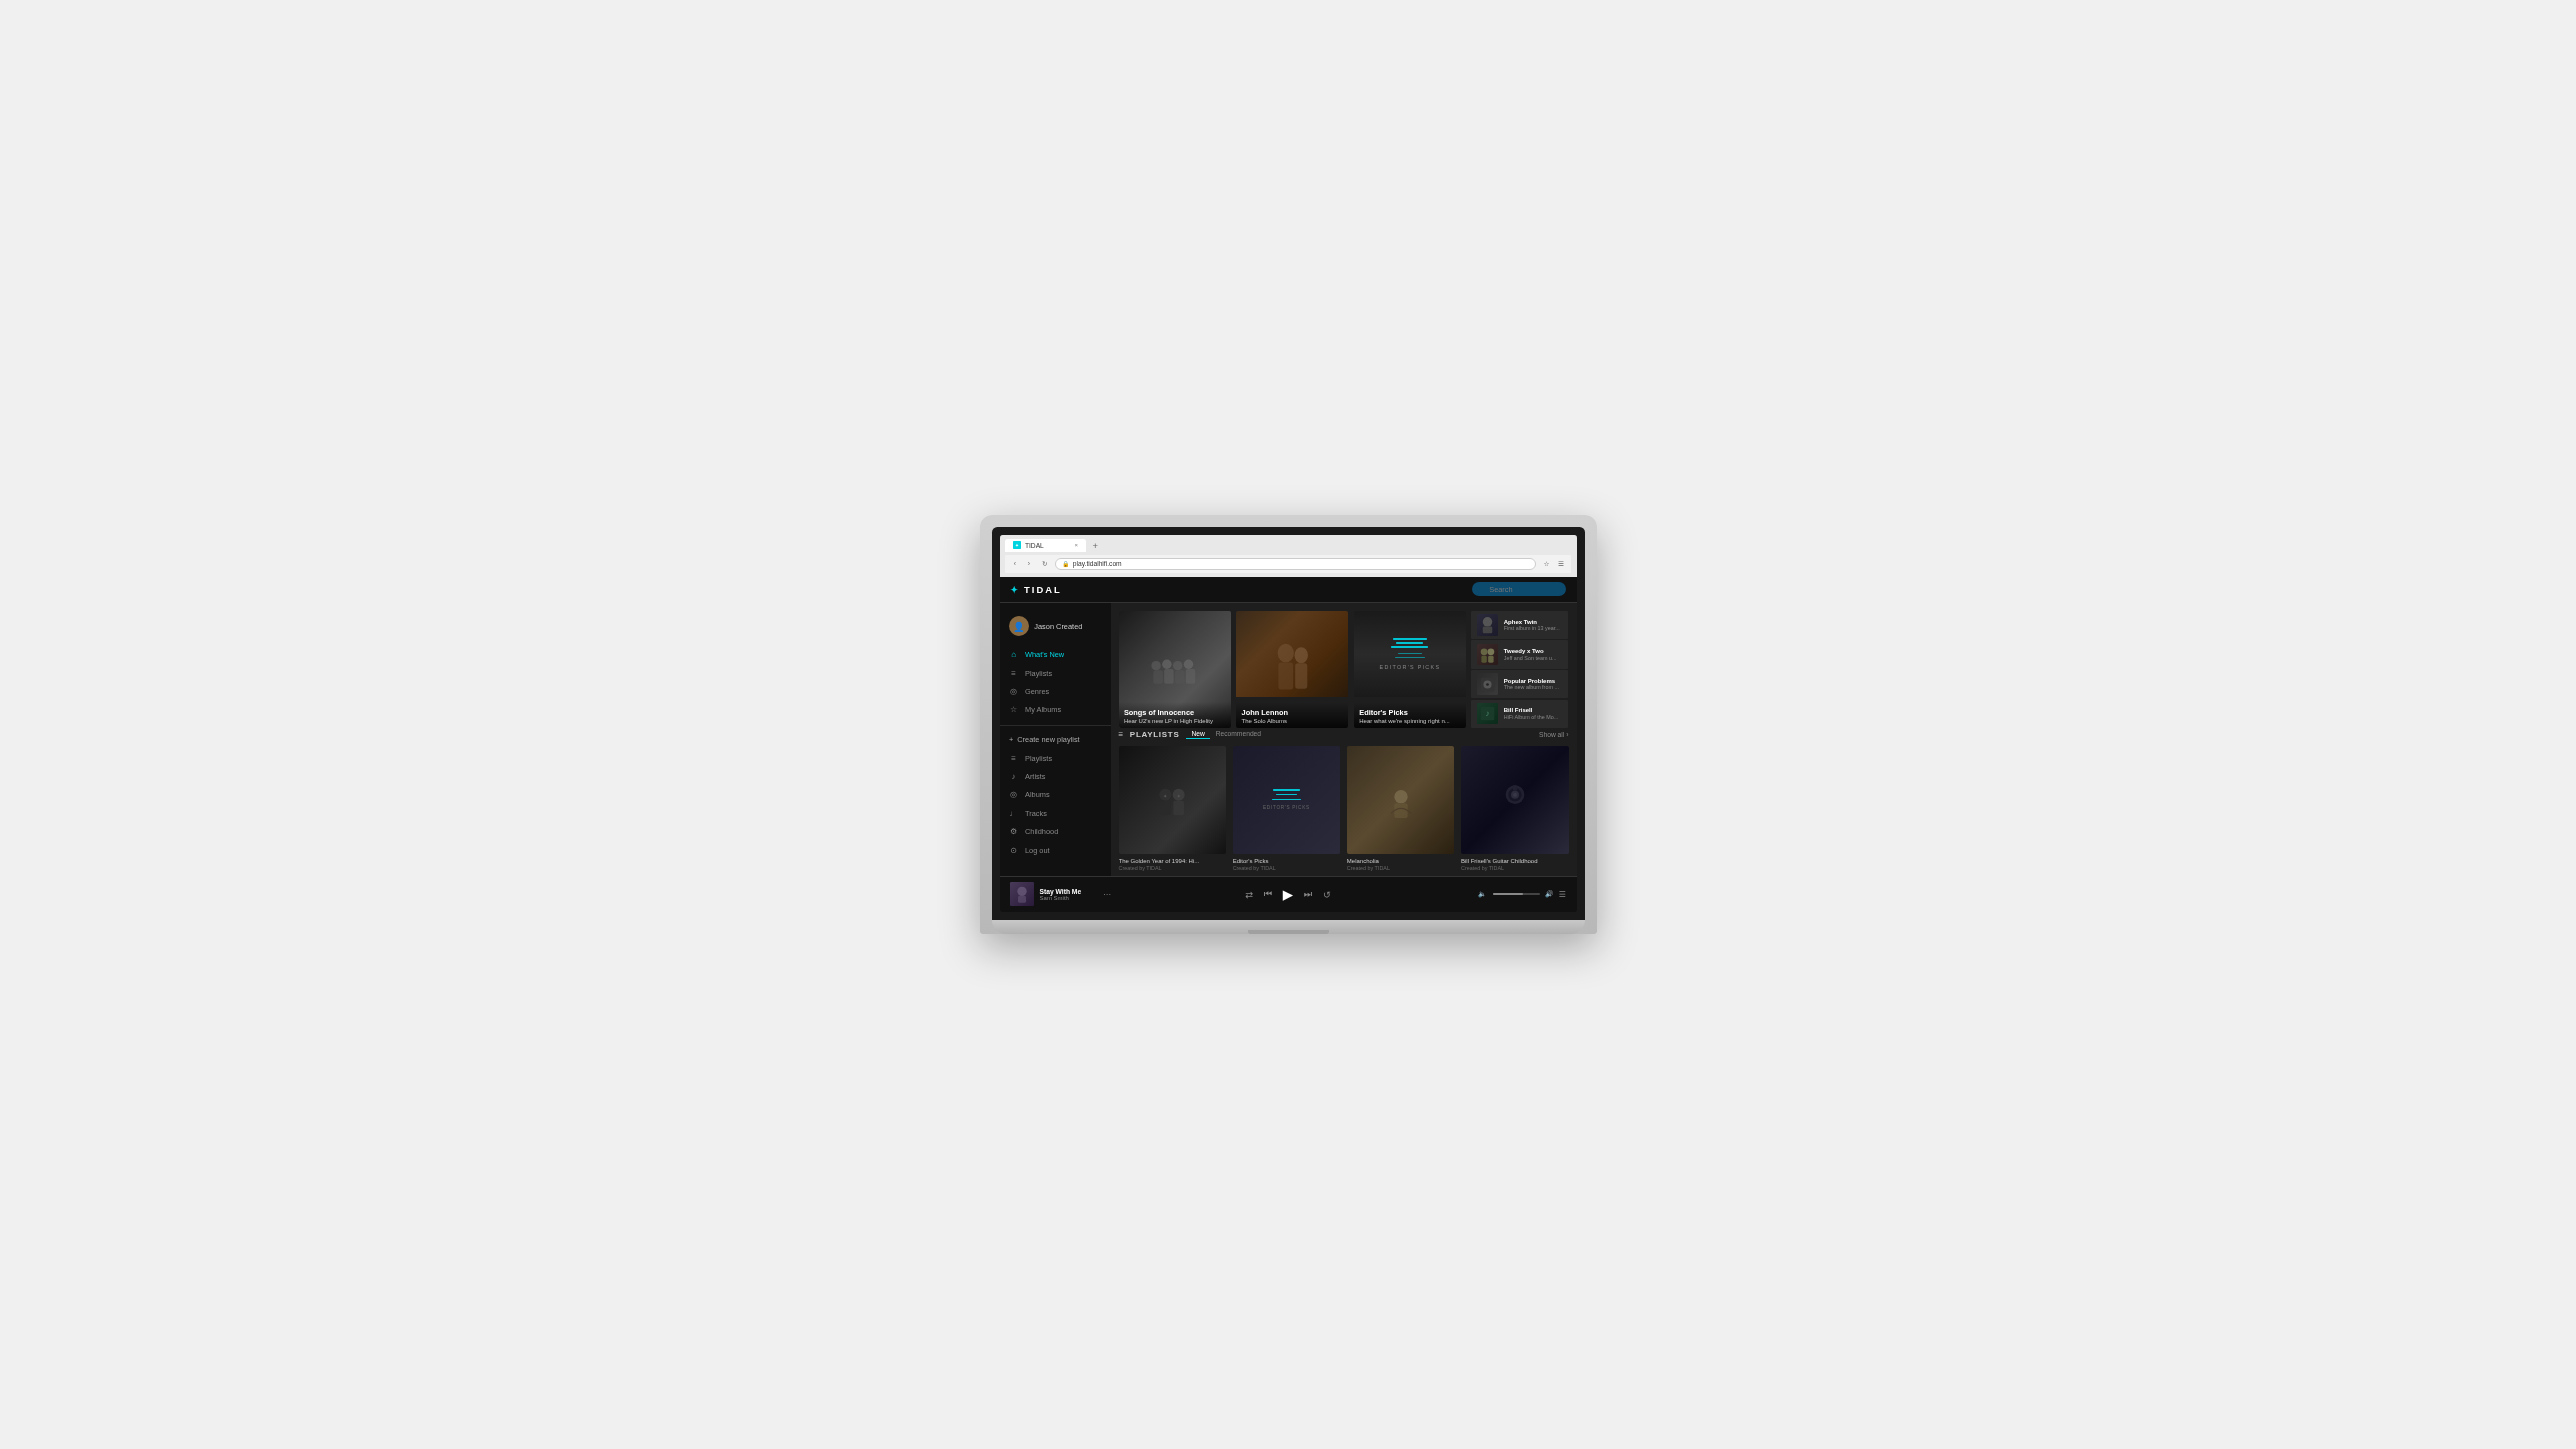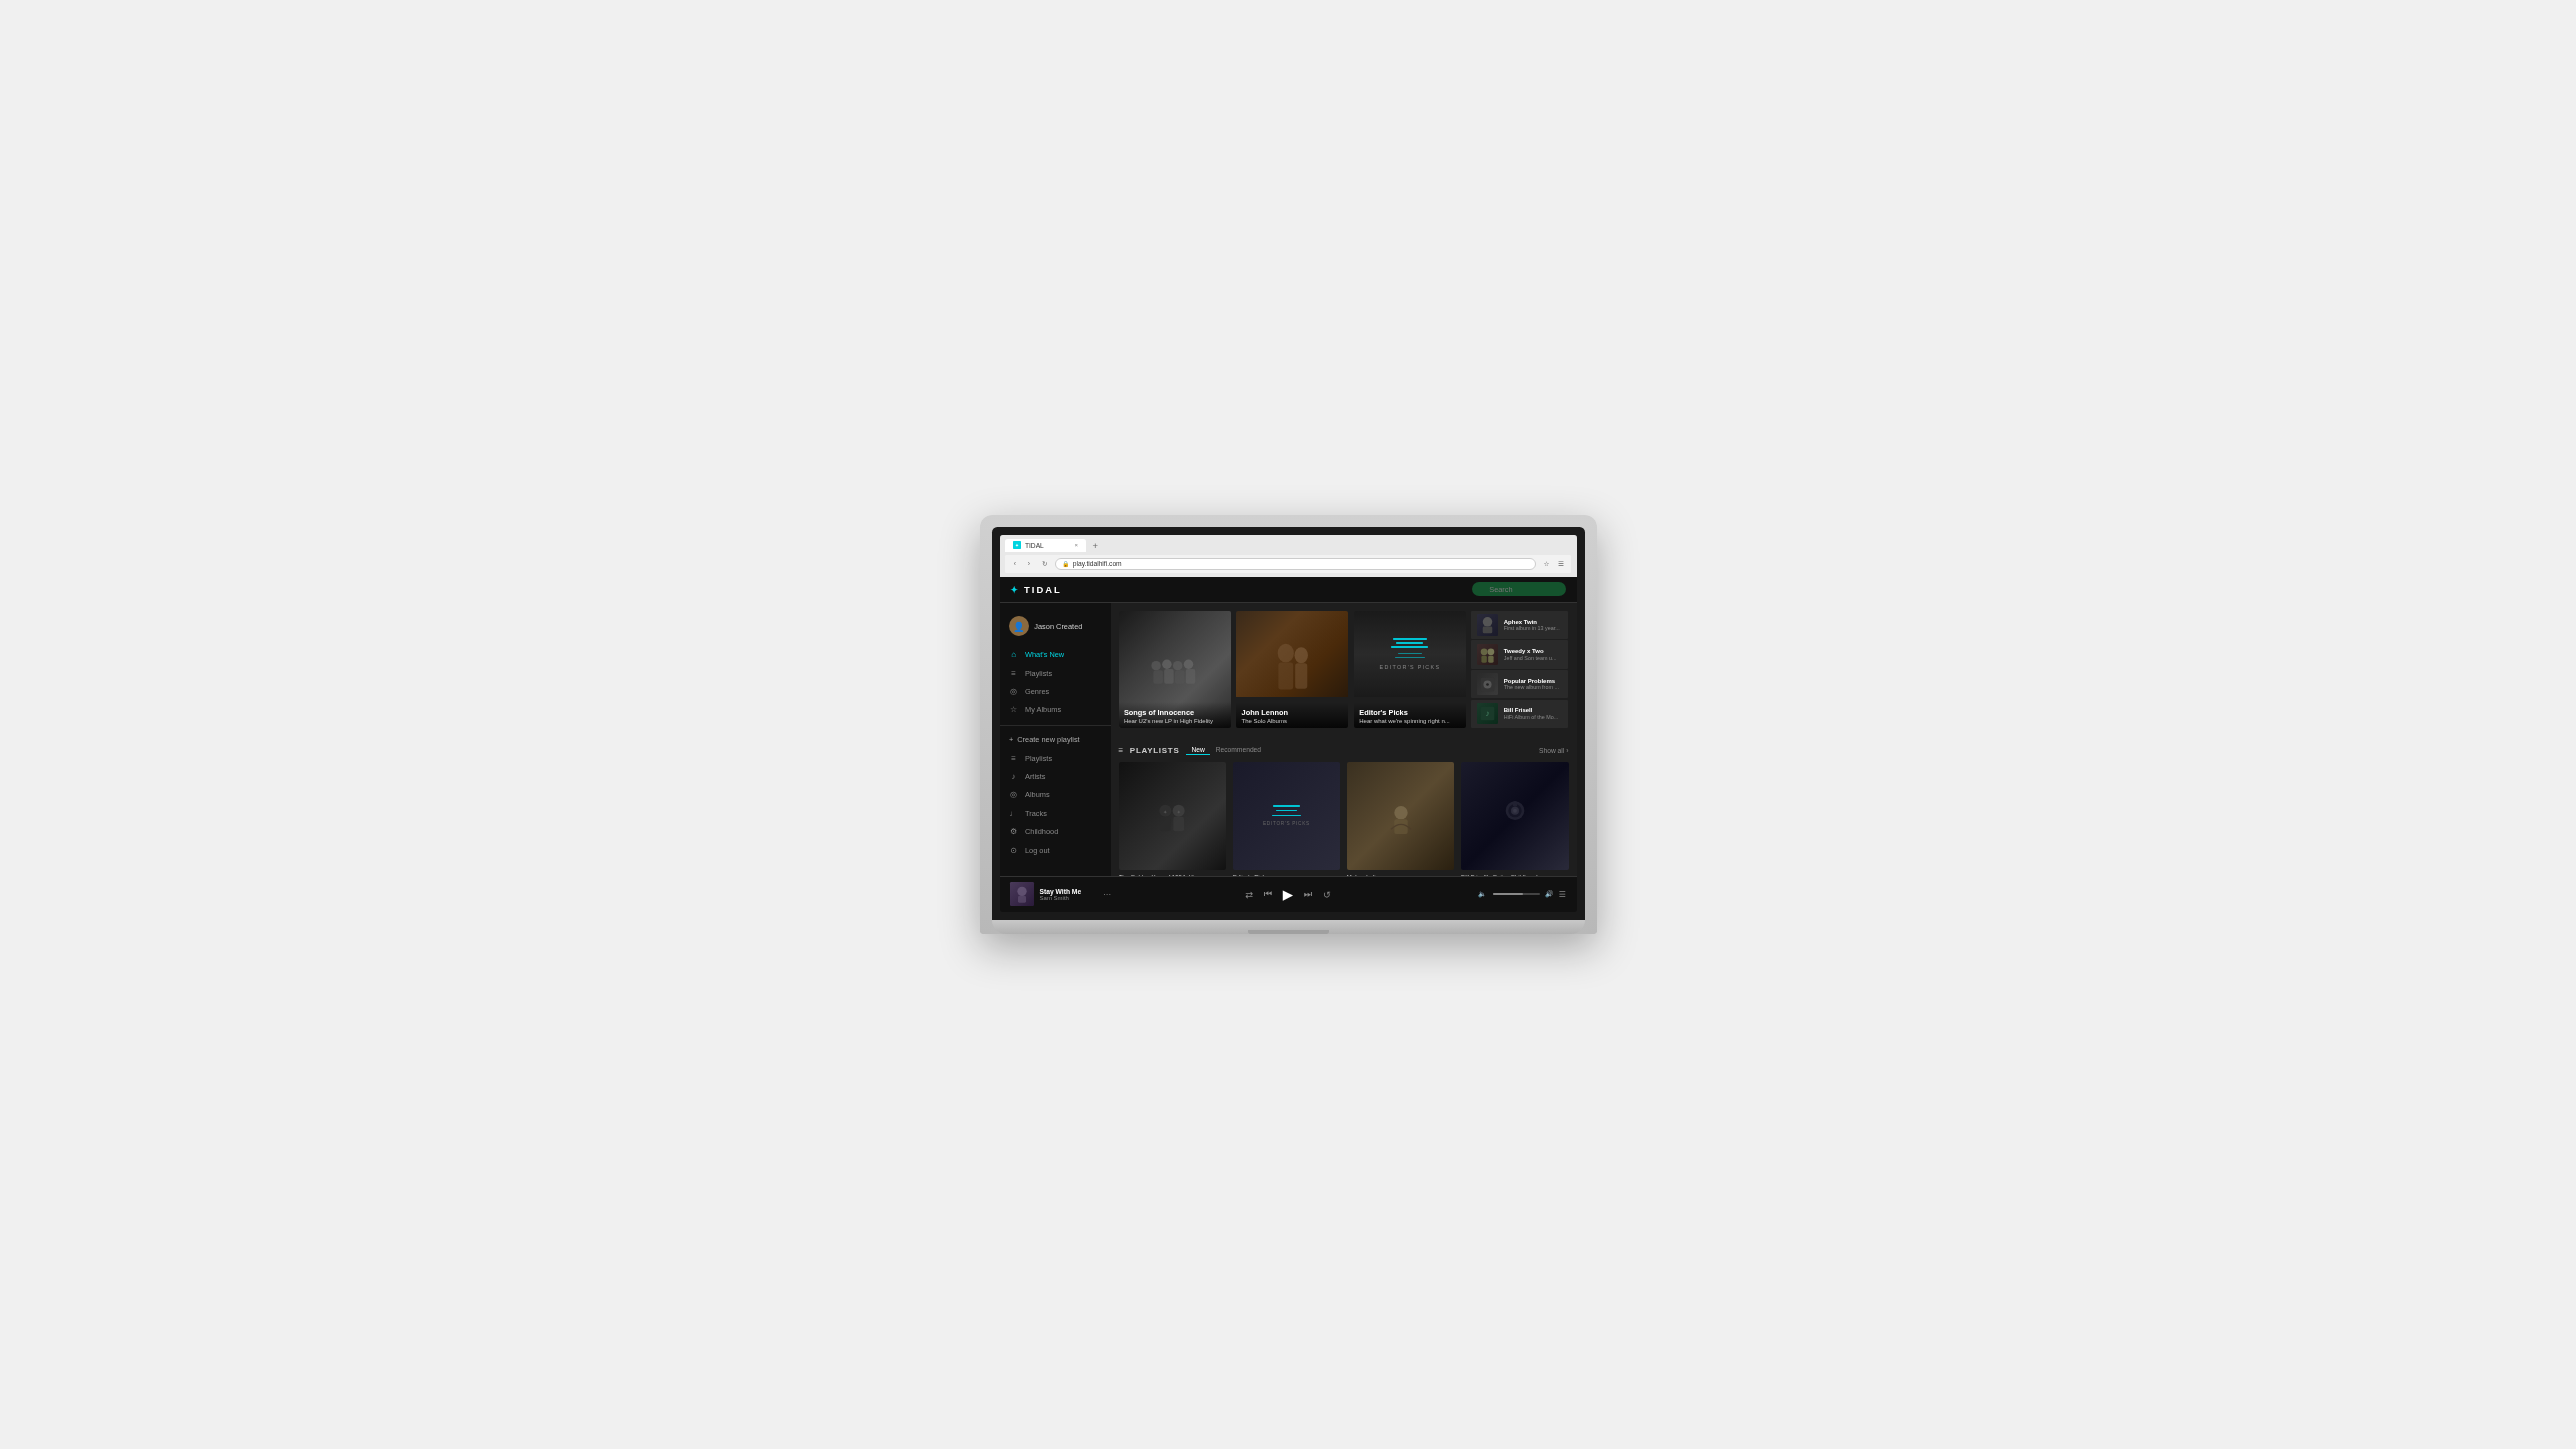--- a/index.html
+++ b/index.html
@@ -213,21 +213,21 @@
       font-weight: bold;
       letter-spacing: 2px;
     }
 
     .tidal-icon {
       color: #00d4e0;
       font-size: 9.4px;
     }
 
     .search-bar {
-      background: #14532d;
+      background: #0c4a6e;
       border: none;
       border-radius: 8px;
       padding: 2.7px 6.7px 2.7px 17.4px;
       color: #aaa;
       font-size: 7.4px;
       width: 94px;
       position: relative;
     }
 
     .search-wrapper {
@@ -328,21 +328,21 @@
       background: #1e1e1e;
       overflow-y: auto;
       padding: 8px;
     }
 
     
     .featured-grid {
       display: grid;
       grid-template-columns: 1fr 1fr 1fr auto;
       gap: 5.4px;
-      margin-bottom: 17px;
+      margin-bottom: 1px;
     }
 
     .featured-card {
       position: relative;
       border-radius: 2px;
       overflow: hidden;
       cursor: pointer;
     }
 
     .featured-card-overlay {

